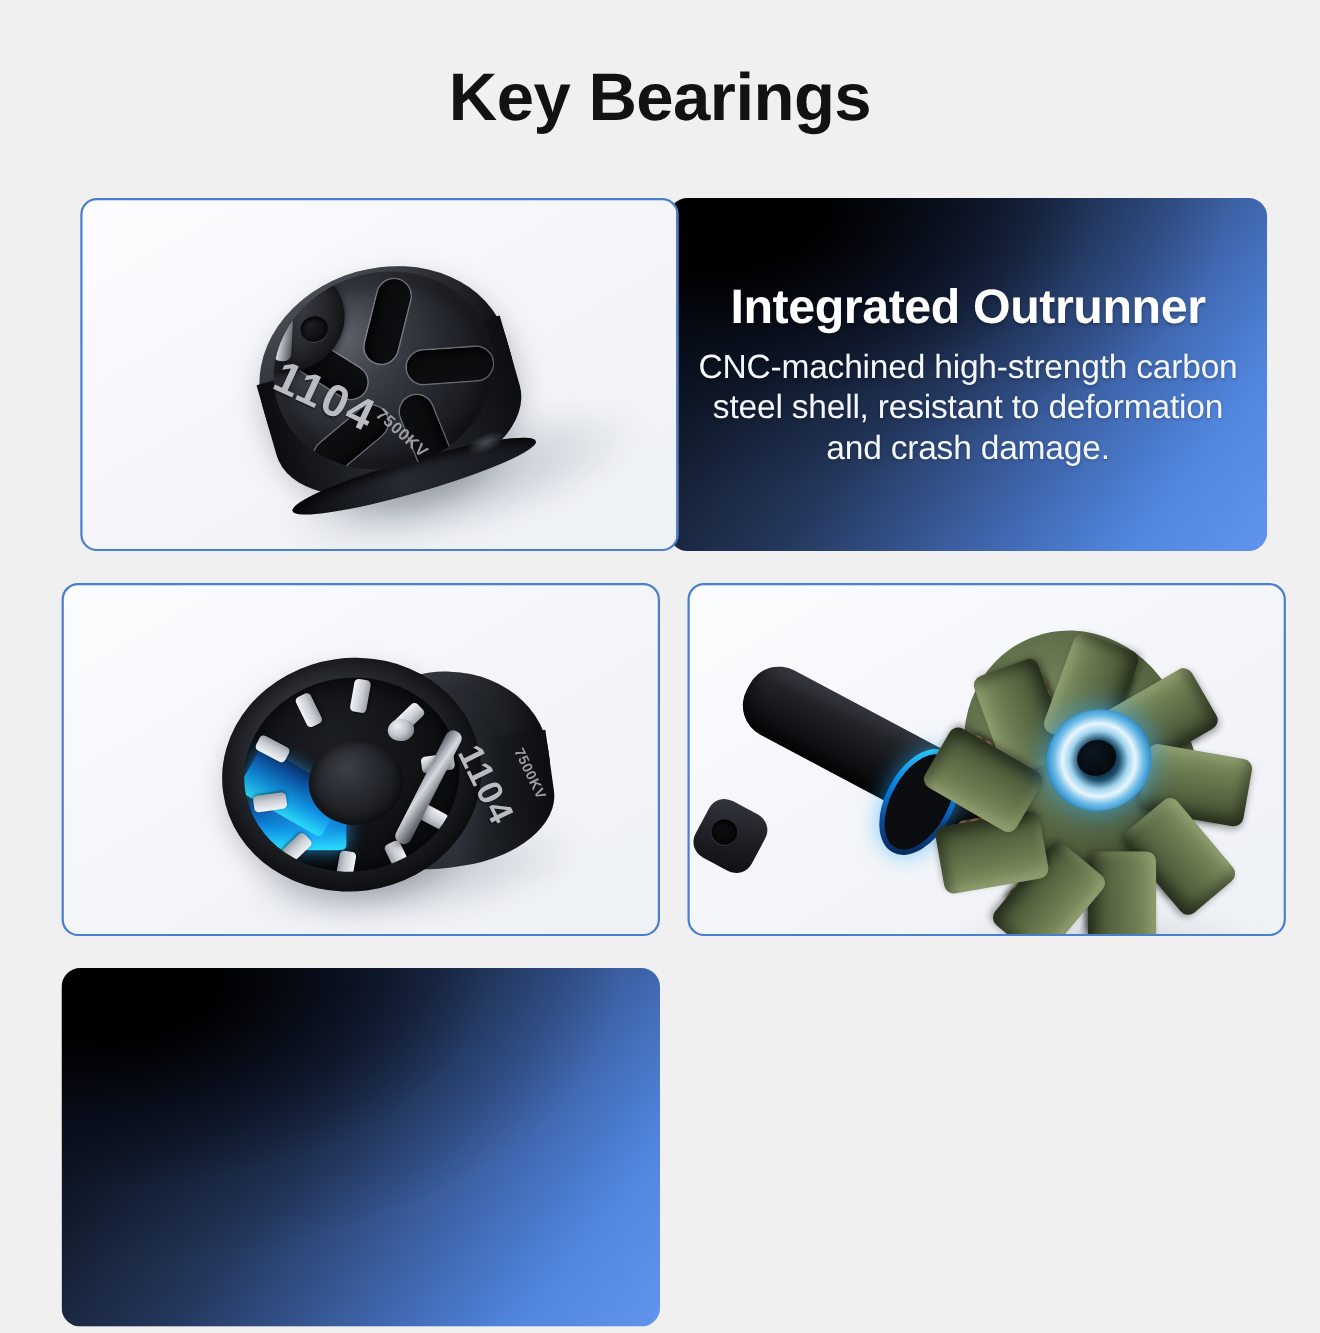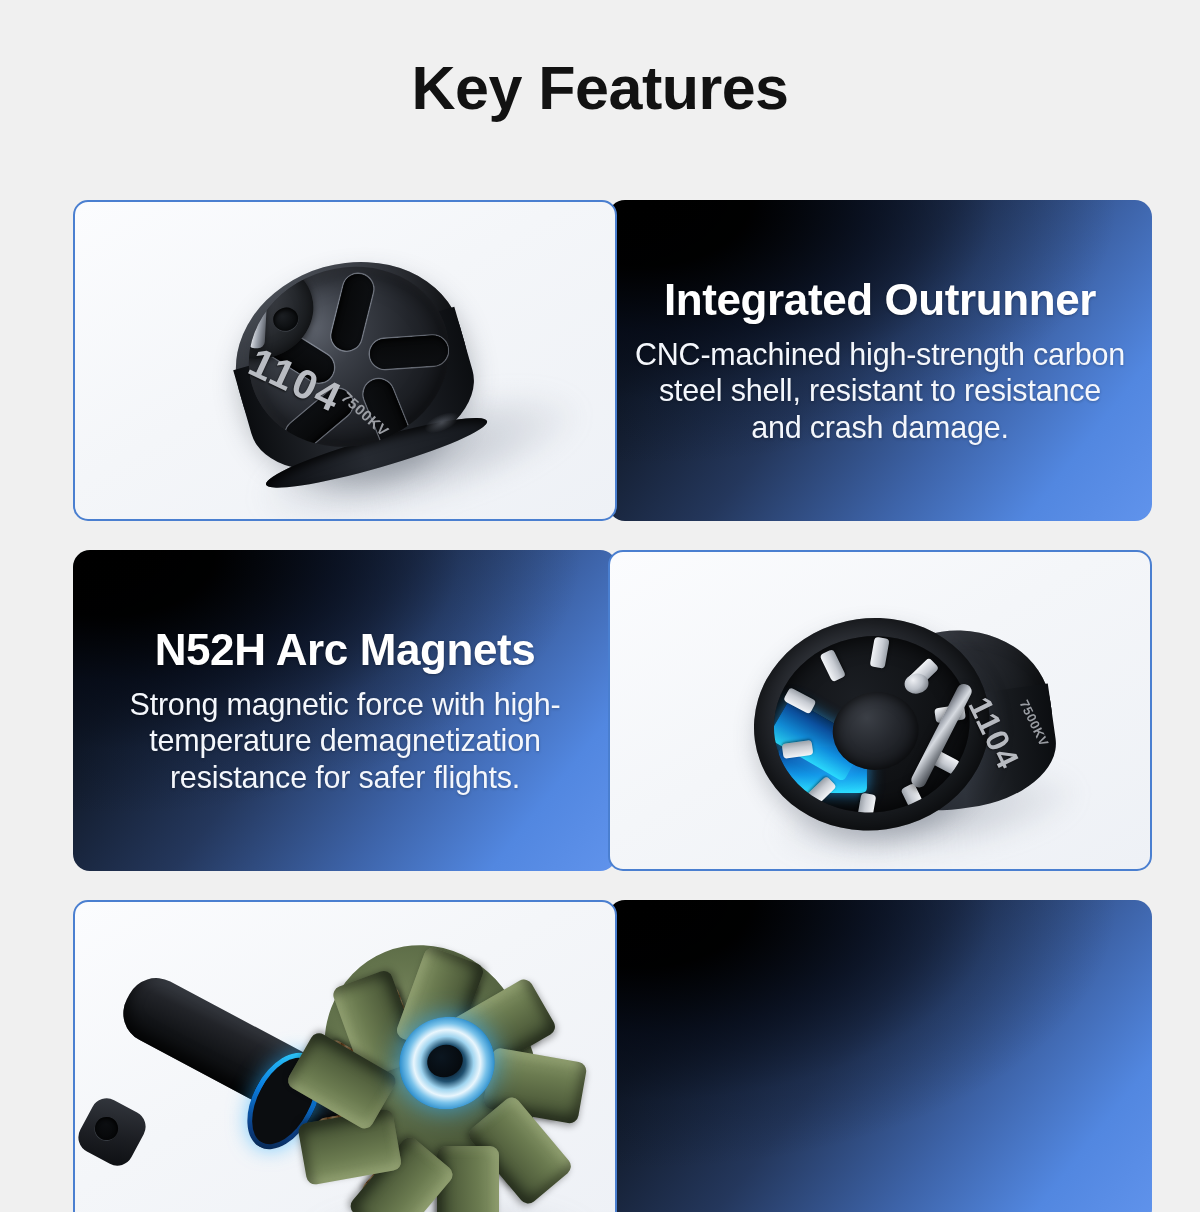--- a/index.html
+++ b/index.html
@@ -24,21 +24,21 @@
     position:absolute;
     left:73px; top:180px;
     width:1054px;
     display:grid;
     grid-template-columns:527px 527px;
     grid-template-rows:321px 321px 326px;
     column-gap:25px;
     row-gap:29px;
   }
   
-  .cell { width:544px; height:100%;margin-top:20px; }
+  .cell { width:544px; height:100%; }
   .cell.right { justify-self:end; }
 
   
   .img-card {
     width:100%; height:100%;
     border:2px solid #4a7fd0;
     border-radius:15px;
     background:linear-gradient(150deg,#fbfcfe 0%,#f4f6f9 45%,#eef1f6 100%);
     position:relative; overflow:hidden;
   }
@@ -318,21 +318,21 @@
   .st-shadow {
     position:absolute; left:-40px; top:138px;
     width:290px; height:66px; border-radius:50%;
     background:radial-gradient(ellipse at 50% 50%,rgba(110,118,132,0.30) 0%,rgba(150,158,172,0) 72%);
     filter:blur(12px);
   }
 </style>
 </head>
 <body>
 
-<h1 class="page-title">Key Features</h1>
+<h1 class="page-title">Key Bearings</h1>
 
 <div class="grid">
 
   <div class="cell">
     <div class="img-card">
       <div class="stage">
         <div class="m1-wrap">
           <div class="m1-shadow"></div>
           <div class="m1-bell"></div>
           <div class="m1-skirt"></div>
@@ -355,30 +355,24 @@
           <div class="m1-kv">7500KV</div>
           <div class="m1-logo"></div>
         </div>
       </div>
     </div>
   </div>
 
   <div class="cell right">
     <div class="feat-card">
       <div class="feat-title">Integrated Outrunner</div>
-      <div class="feat-desc">CNC-machined high-strength carbon steel shell, resistant to resistance and crash damage.</div>
+      <div class="feat-desc">CNC-machined high-strength carbon steel shell, resistant to deformation and crash damage.</div>
     </div>
   </div>
 
-  <div class="cell">
-    <div class="feat-card">
-      <div class="feat-title">N52H Arc Magnets</div>
-      <div class="feat-desc">Strong magnetic force with high-temperature demagnetization resistance for safer flights.</div>
-    </div>
-  </div>
 
   <div class="cell right">
     <div class="img-card">
       <div class="stage">
         <div class="m2-wrap">
           <div class="m2-shadow"></div>
           <div class="m2-can"></div>
           <div class="m2-canside"></div>
           <div class="m2-bell">
             <div class="m2-inner">

